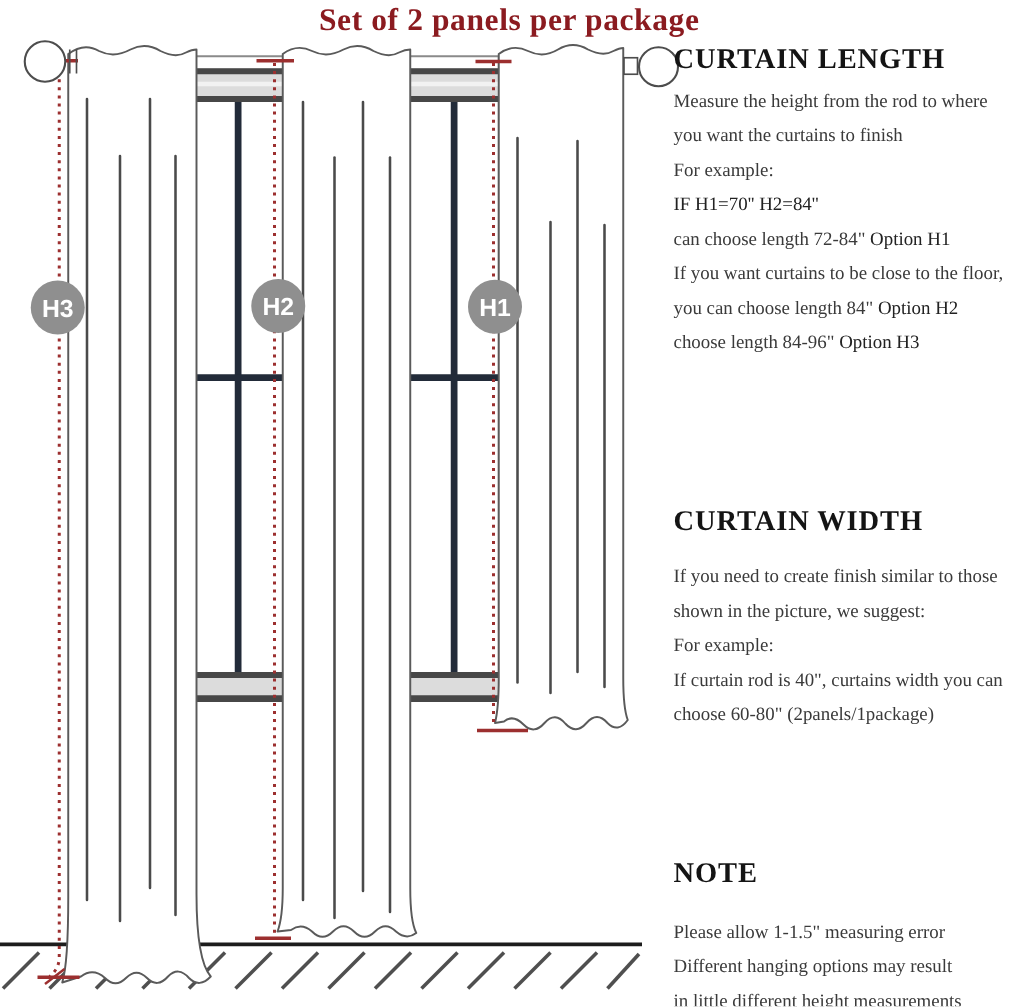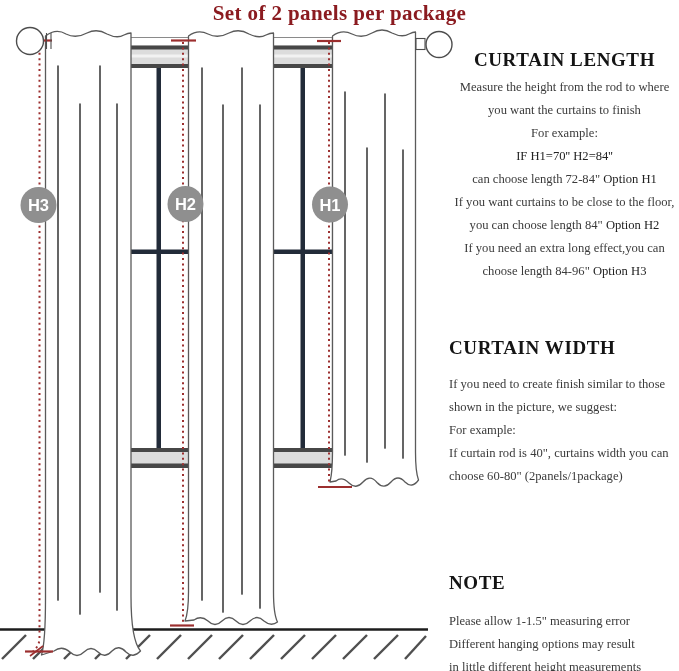--- a/index.html
+++ b/index.html
@@ -5,21 +5,21 @@
   html,body{margin:0;padding:0;background:#ffffff;}
   .page{position:relative;width:679px;height:671px;background:#fff;overflow:hidden;
         font-family:"Liberation Serif", serif;}
   .title{position:absolute;top:1px;left:0;width:100%;text-align:center;
          font-size:21px;font-weight:bold;letter-spacing:.4px;color:var(--maroon);}
   .diagram{position:absolute;left:0;top:0;}
   .text-col{position:absolute;left:449px;top:0;width:231px;}
   .sec{position:absolute;left:0;width:231px;}
   .sec h2{margin:0;font-size:19px;font-weight:bold;letter-spacing:.6px;
           color:var(--heading-text);line-height:24px;}
-  .sec1{top:48px;text-align:center;} .sec1 h2{margin-bottom:4px;}
+  .sec1{top:28px;} .sec1 h2{margin-bottom:4px;}
   .sec2{top:336px;} .sec2 h2{margin-bottom:13px;}
   .sec3{top:571px;} .sec3 h2{margin-bottom:15px;}
   .line{margin:0;font-size:12.6px;line-height:23px;white-space:nowrap;
         color:var(--body-text);}
   .line .b{font-weight:normal;color:#222;}
   svg text.badge-label{font-family:"Liberation Sans", sans-serif;font-weight:bold;
         font-size:16.5px;fill:#ffffff;}
 </style>
 </head>
 <body>
@@ -151,21 +151,20 @@
     <section class="sec sec1">
       <h2>CURTAIN LENGTH</h2>
       <div class="lines">
           <p class="line"><span>Measure the height from the rod to where</span></p>
           <p class="line"><span>you want the curtains to finish</span></p>
           <p class="line"><span>For example:</span></p>
           <p class="line"><span class="b">IF H1=70'' H2=84''</span></p>
           <p class="line"><span>can choose length 72-84" </span><span class="b">Option H1</span></p>
           <p class="line"><span>If you want curtains to be close to the floor,</span></p>
           <p class="line"><span>you can choose length 84" </span><span class="b">Option H2</span></p>
-          <p class="line"><span>If you need an extra long effect,you can</span></p>
           <p class="line"><span>choose length 84-96" </span><span class="b">Option H3</span></p>
         </div>
     </section>
     <section class="sec sec2">
       <h2>CURTAIN WIDTH</h2>
       <div class="lines">
           <p class="line"><span>If you need to create finish similar to those</span></p>
           <p class="line"><span>shown in the picture, we suggest:</span></p>
           <p class="line"><span>For example:</span></p>
           <p class="line"><span>If curtain rod is 40", curtains width you can</span></p>

